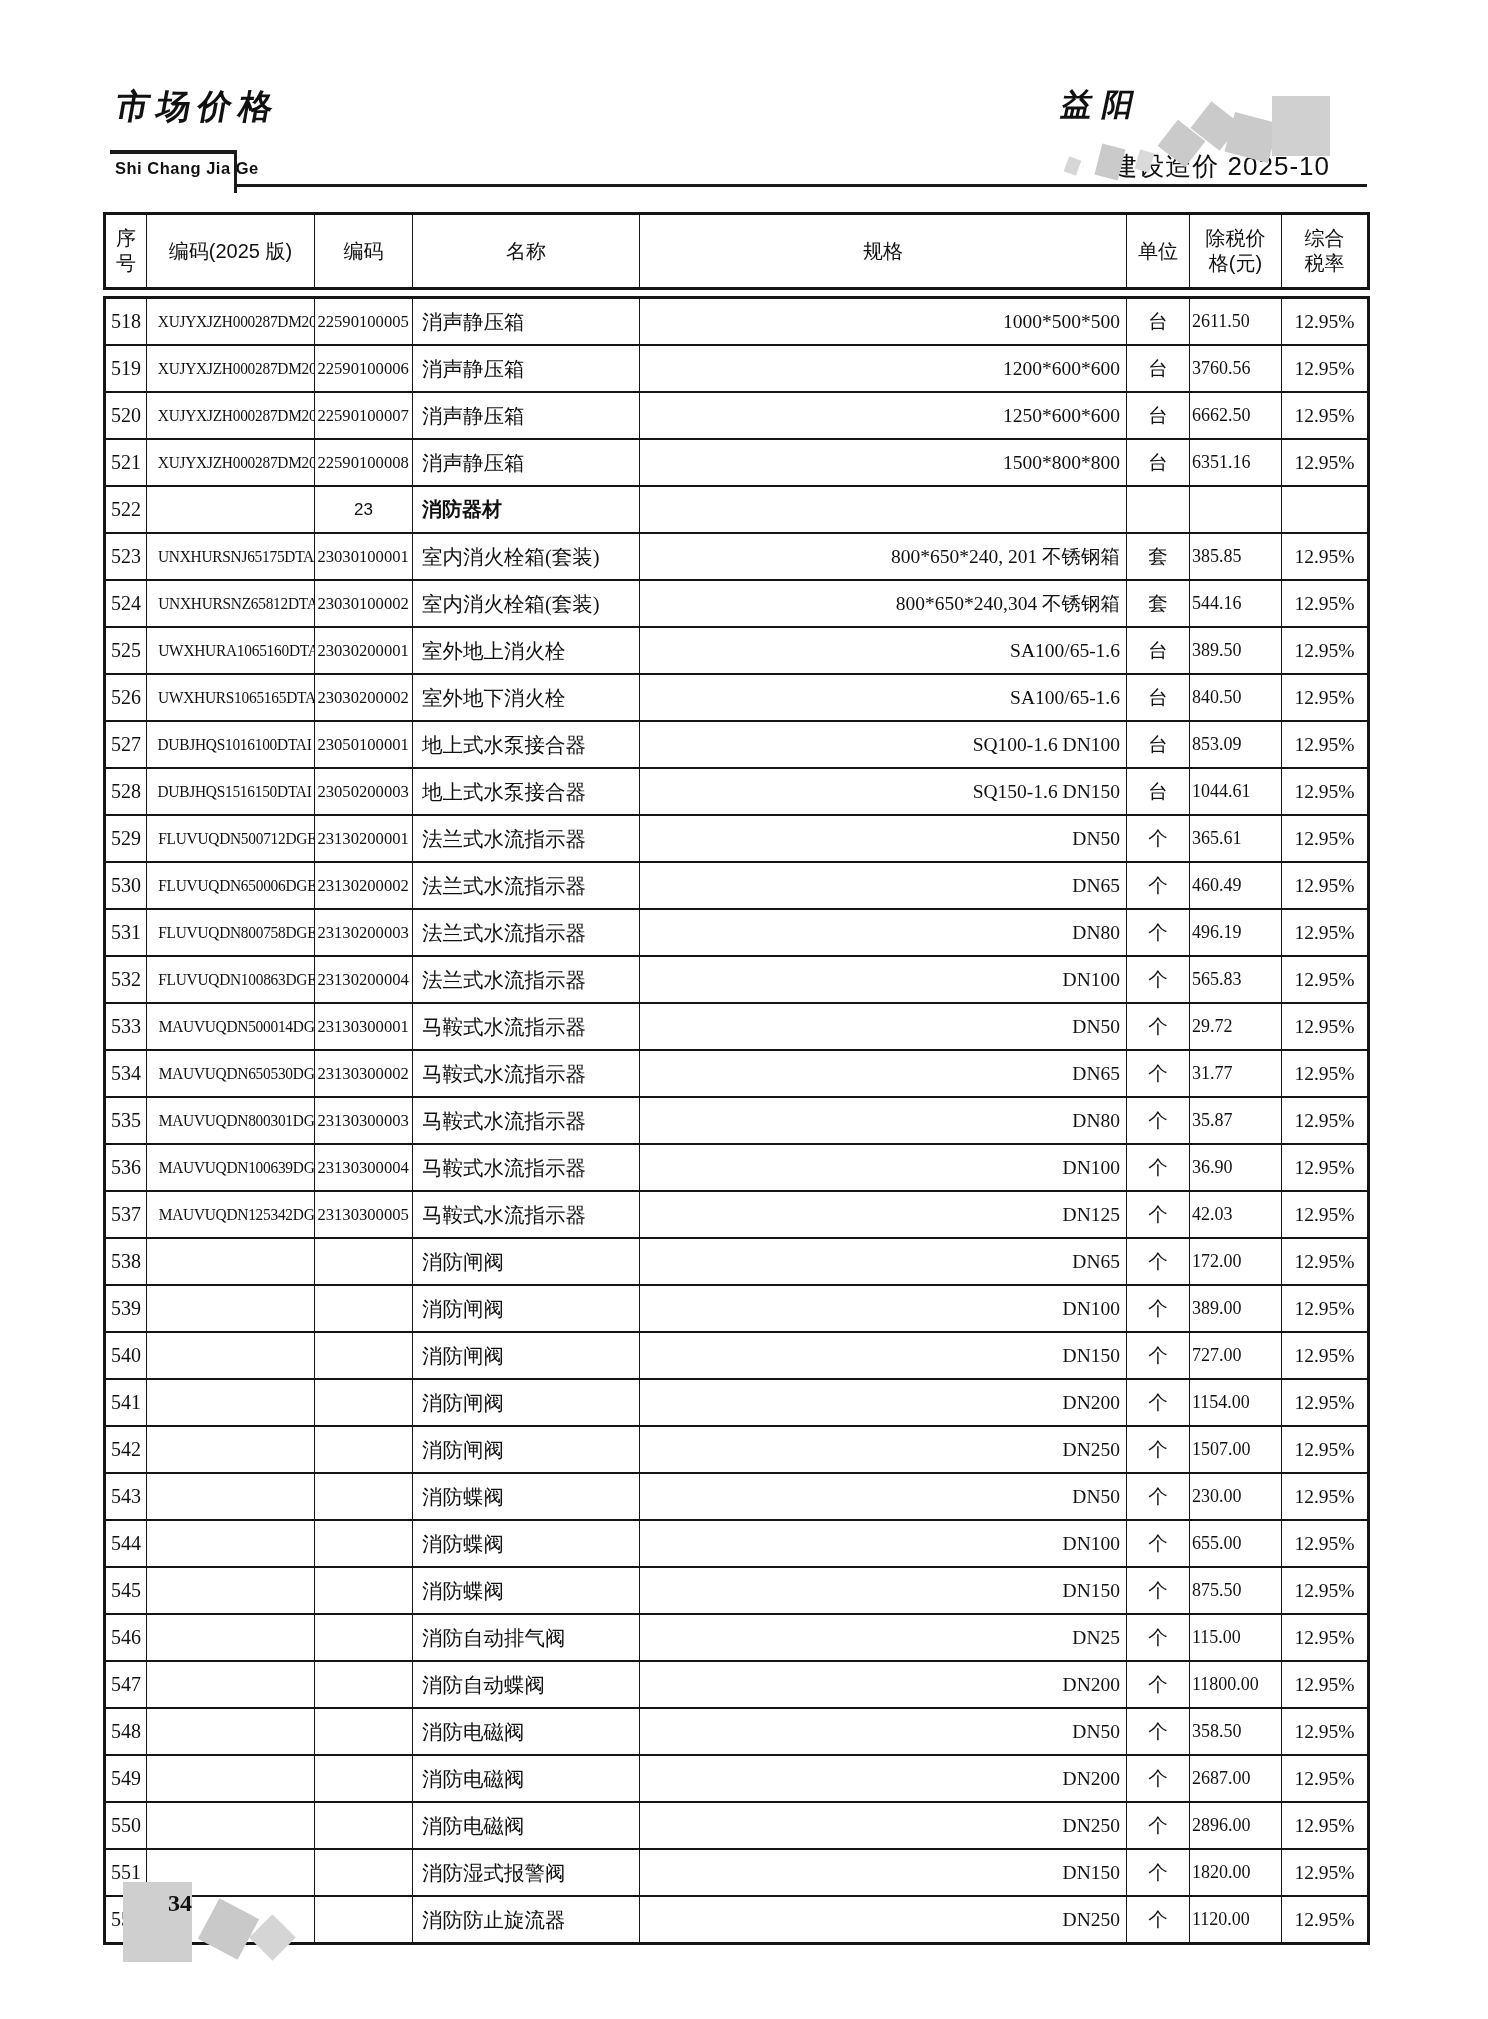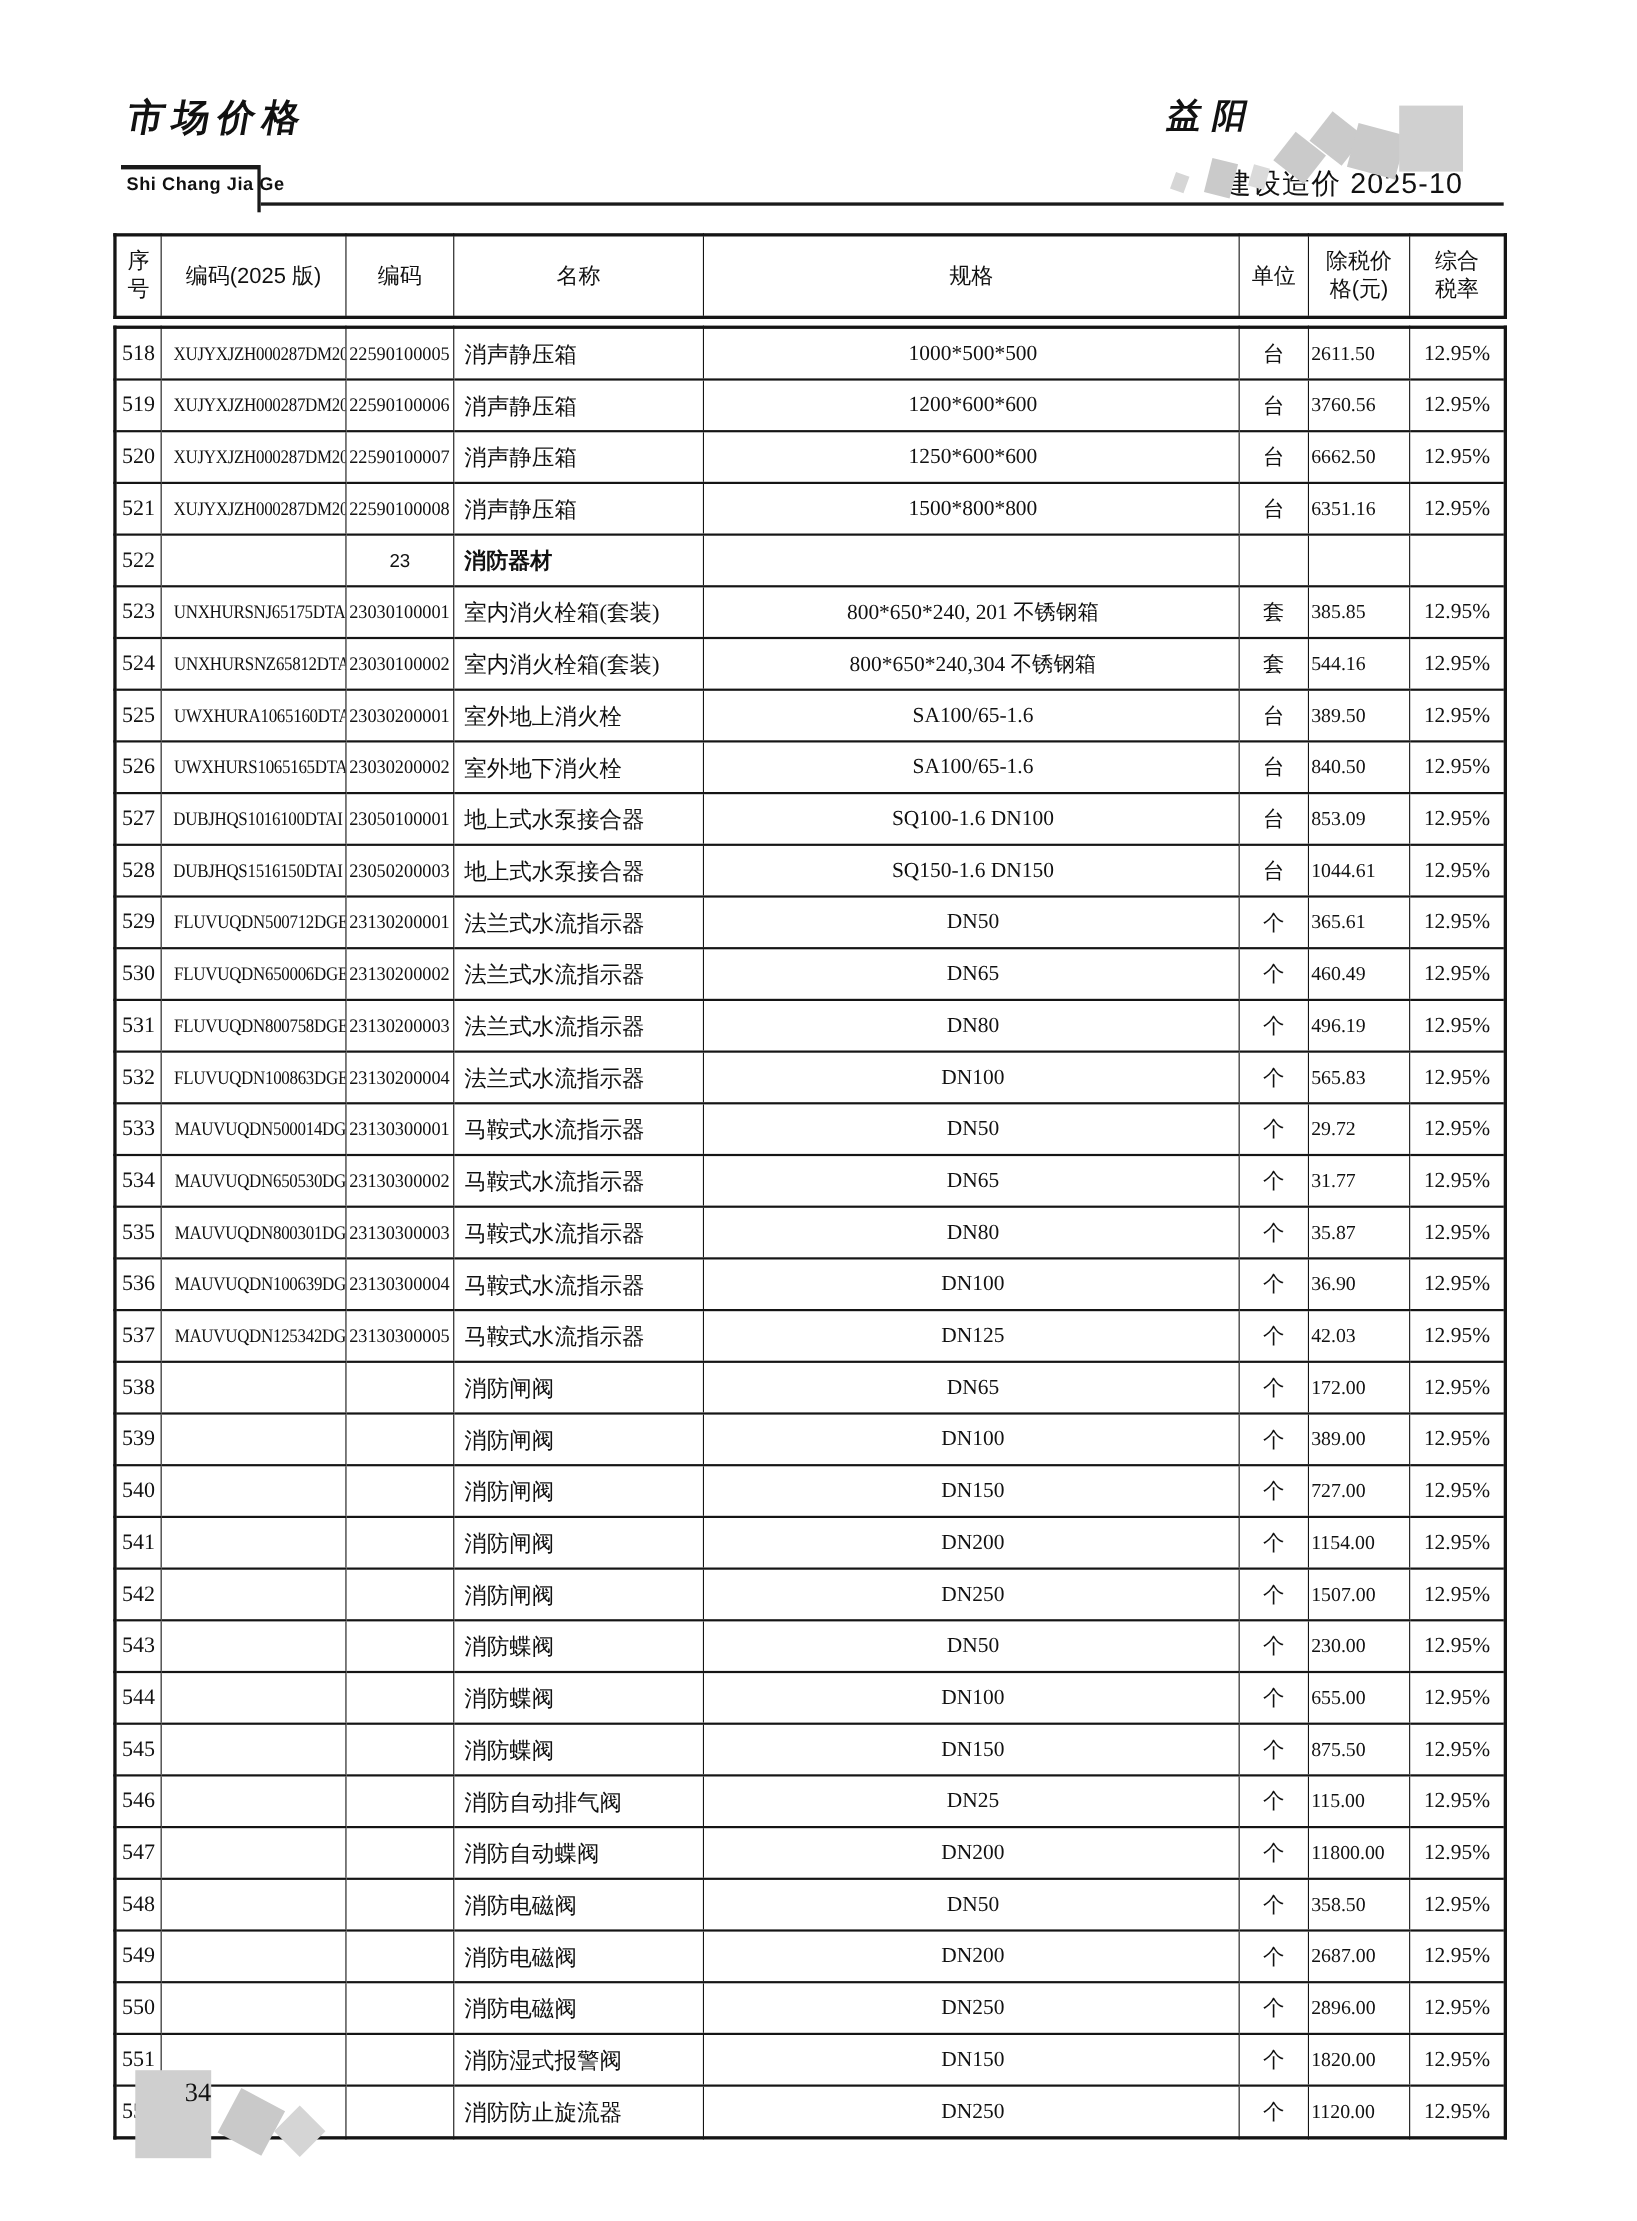--- a/index.html
+++ b/index.html
@@ -44,28 +44,28 @@
 
   .td-no{text-align:center;font-size:20px;padding:0 !important;}
   .td-c25{text-align:center;font-size:17.5px;padding:0 !important;}
   .td-c25 span{display:inline-block;transform:scaleX(.88);letter-spacing:-.3px;}
   .td-code{text-align:center;font-size:17.5px;padding:0 !important;margin-left:10px;}
   .td-code span{display:inline-block;transform:scaleX(.95);}
   .td-code-section{text-align:center;font-size:17px;padding:0 !important;
       font-family:"Liberation Sans","DejaVu Sans",sans-serif;}
   .td-name{text-align:left;font-size:20.5px;padding-left:9px !important;}
   .td-name-section{font-family:"Liberation Sans","DejaVu Sans",sans-serif;font-weight:bold;font-size:20px;}
-  .td-spec{text-align:center;font-size:19.5px;padding-left:9px !important;}
+  .td-spec{text-align:right;font-size:19.5px;padding-left:9px !important;}
   .td-unit{text-align:center;font-size:19.5px;padding:0 !important;}
   .td-price{font-size:18px;padding:0 2px !important;}
   .td-tax{text-align:center;font-size:19.5px;padding:0 !important;}
 
   
   .foot-sq{position:absolute;left:123px;top:1882px;width:69px;height:80px;background:#cfcfcf;}
-  .page-num{position:absolute;left:168px;top:1890px;font-size:24px;}
+  .page-num{position:absolute;left:168px;top:1890px;font-size:24px;font-weight:bold;}
   .foot-d1{position:absolute;left:206px;top:1906px;width:45px;height:46px;background:#c9c9c9;transform:rotate(28deg);}
   .foot-d2{position:absolute;left:256px;top:1921px;width:33px;height:33px;background:#d5d5d5;transform:rotate(45deg);}
 </style>
 </head>
 <body>
 
 <div id="page">
 
   <div class="logo-title">市场价格</div>
   <div class="logo-underline"></div>

